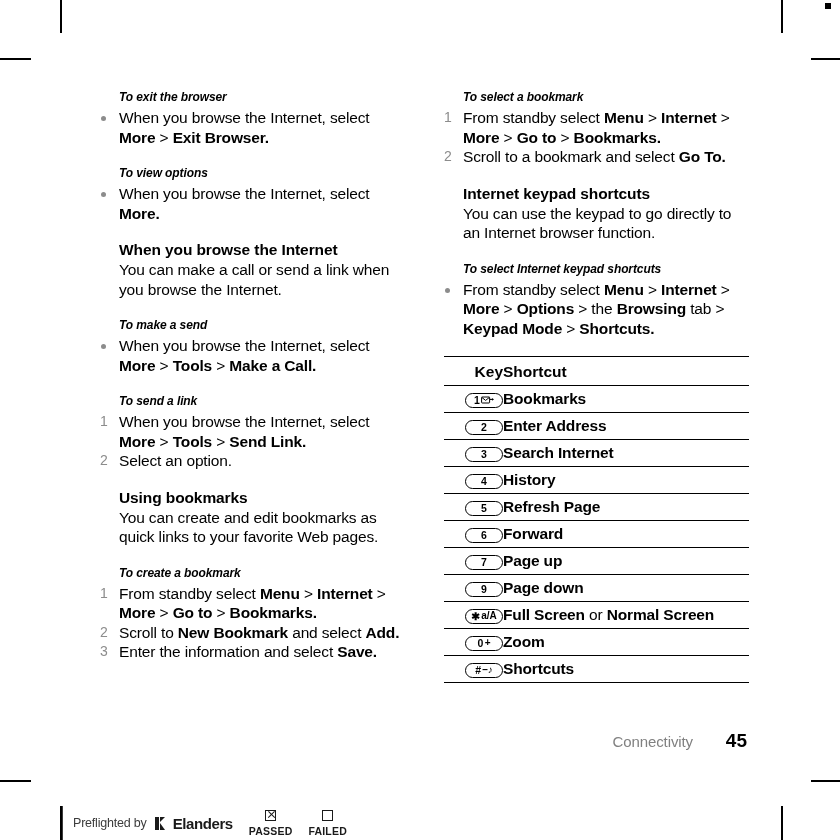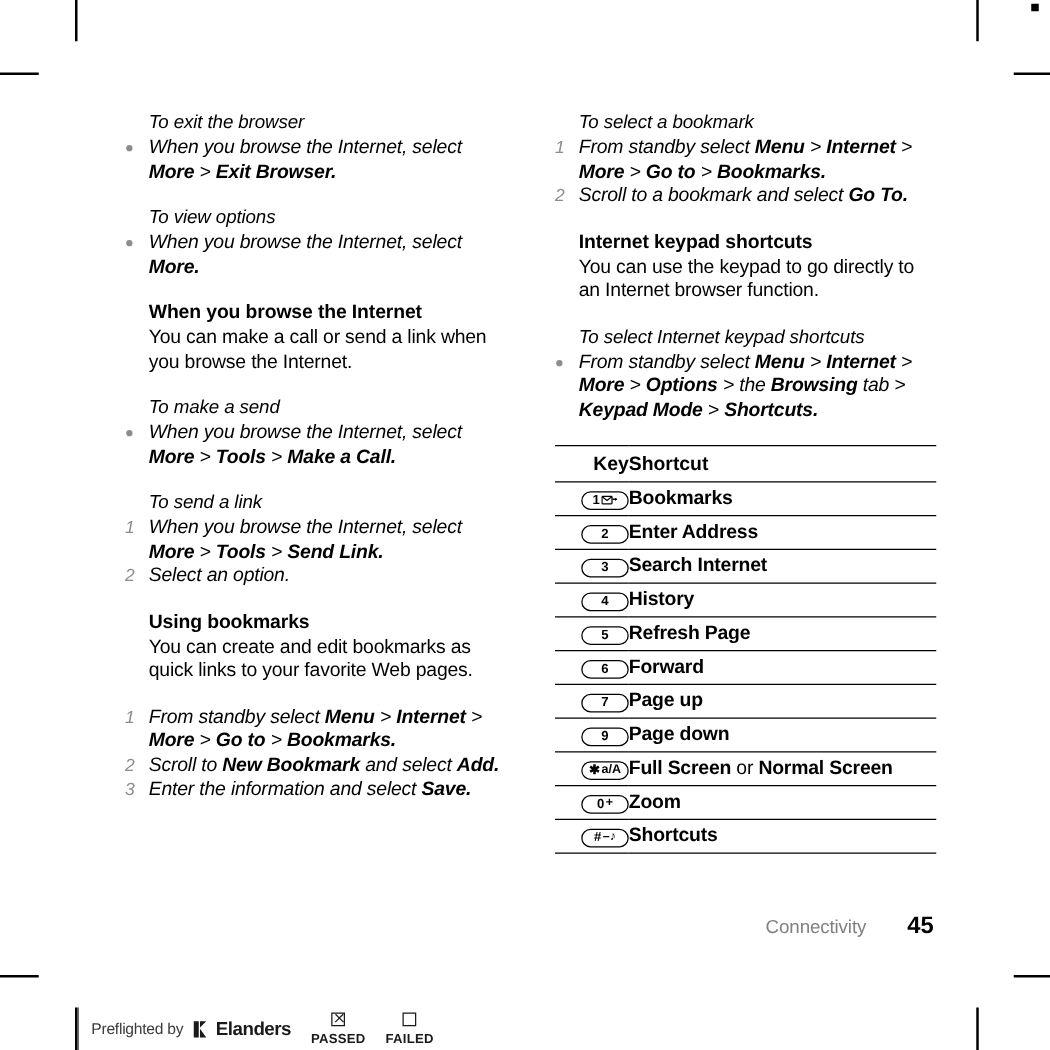--- a/index.html
+++ b/index.html
@@ -48,23 +48,23 @@
     width: 650px;
     display: flex;
     gap: 38px;
   }
   .col {
     width: 306px;
   }
 
   
   .h-italic {
-    font-weight: normal;
+    font-weight: bold;
     font-style: italic;
-    font-size: 15px;
+    font-size: 12px;
     line-height: 19px;
     margin: 0 0 1px 0;
     padding-left: 19px;
     letter-spacing: -0.1px;
   }
   .h-bold {
     font-weight: bold;
     font-size: 15.5px;
     line-height: 19px;
     margin: 0 0 1px 0;
@@ -77,21 +77,20 @@
     margin: 0;
     padding-left: 19px;
     letter-spacing: -0.15px;
   }
   .gap-lg { height: 17px; }
 
   ul.bullets, ol.steps {
     margin: 0;
     padding: 0;
     list-style: none;
-    font-style: italic;
   }
   li.item {
     position: relative;
     padding-left: 19px;
     font-size: 15.5px;
     line-height: 19.5px;
     letter-spacing: -0.15px;
     margin-bottom: 0px;
   }
   li.item .marker {
@@ -345,20 +344,21 @@
         </li>
       </ol>
 
       <div class="gap-lg"></div>
 
       <div class="h-bold">Using bookmarks</div>
       <p class="para">You can create and edit bookmarks as quick links to your favorite Web pages.</p>
 
       <div class="gap-lg"></div>
 
+      <div class="h-italic">To create a bookmark</div>
       <ol class="steps">
         <li class="item">
           <span class="marker">1</span>
           <span>From standby select </span><b>Menu</b><span class="gt"> &gt; </span><b>Internet</b><span class="gt"> &gt; </span><b>More</b><span class="gt"> &gt; </span><b>Go to</b><span class="gt"> &gt; </span><b>Bookmarks.</b>
         </li>
         <li class="item">
           <span class="marker">2</span>
           <span>Scroll to </span><b>New Bookmark</b><span> and select </span><b>Add.</b>
         </li>
         <li class="item">

